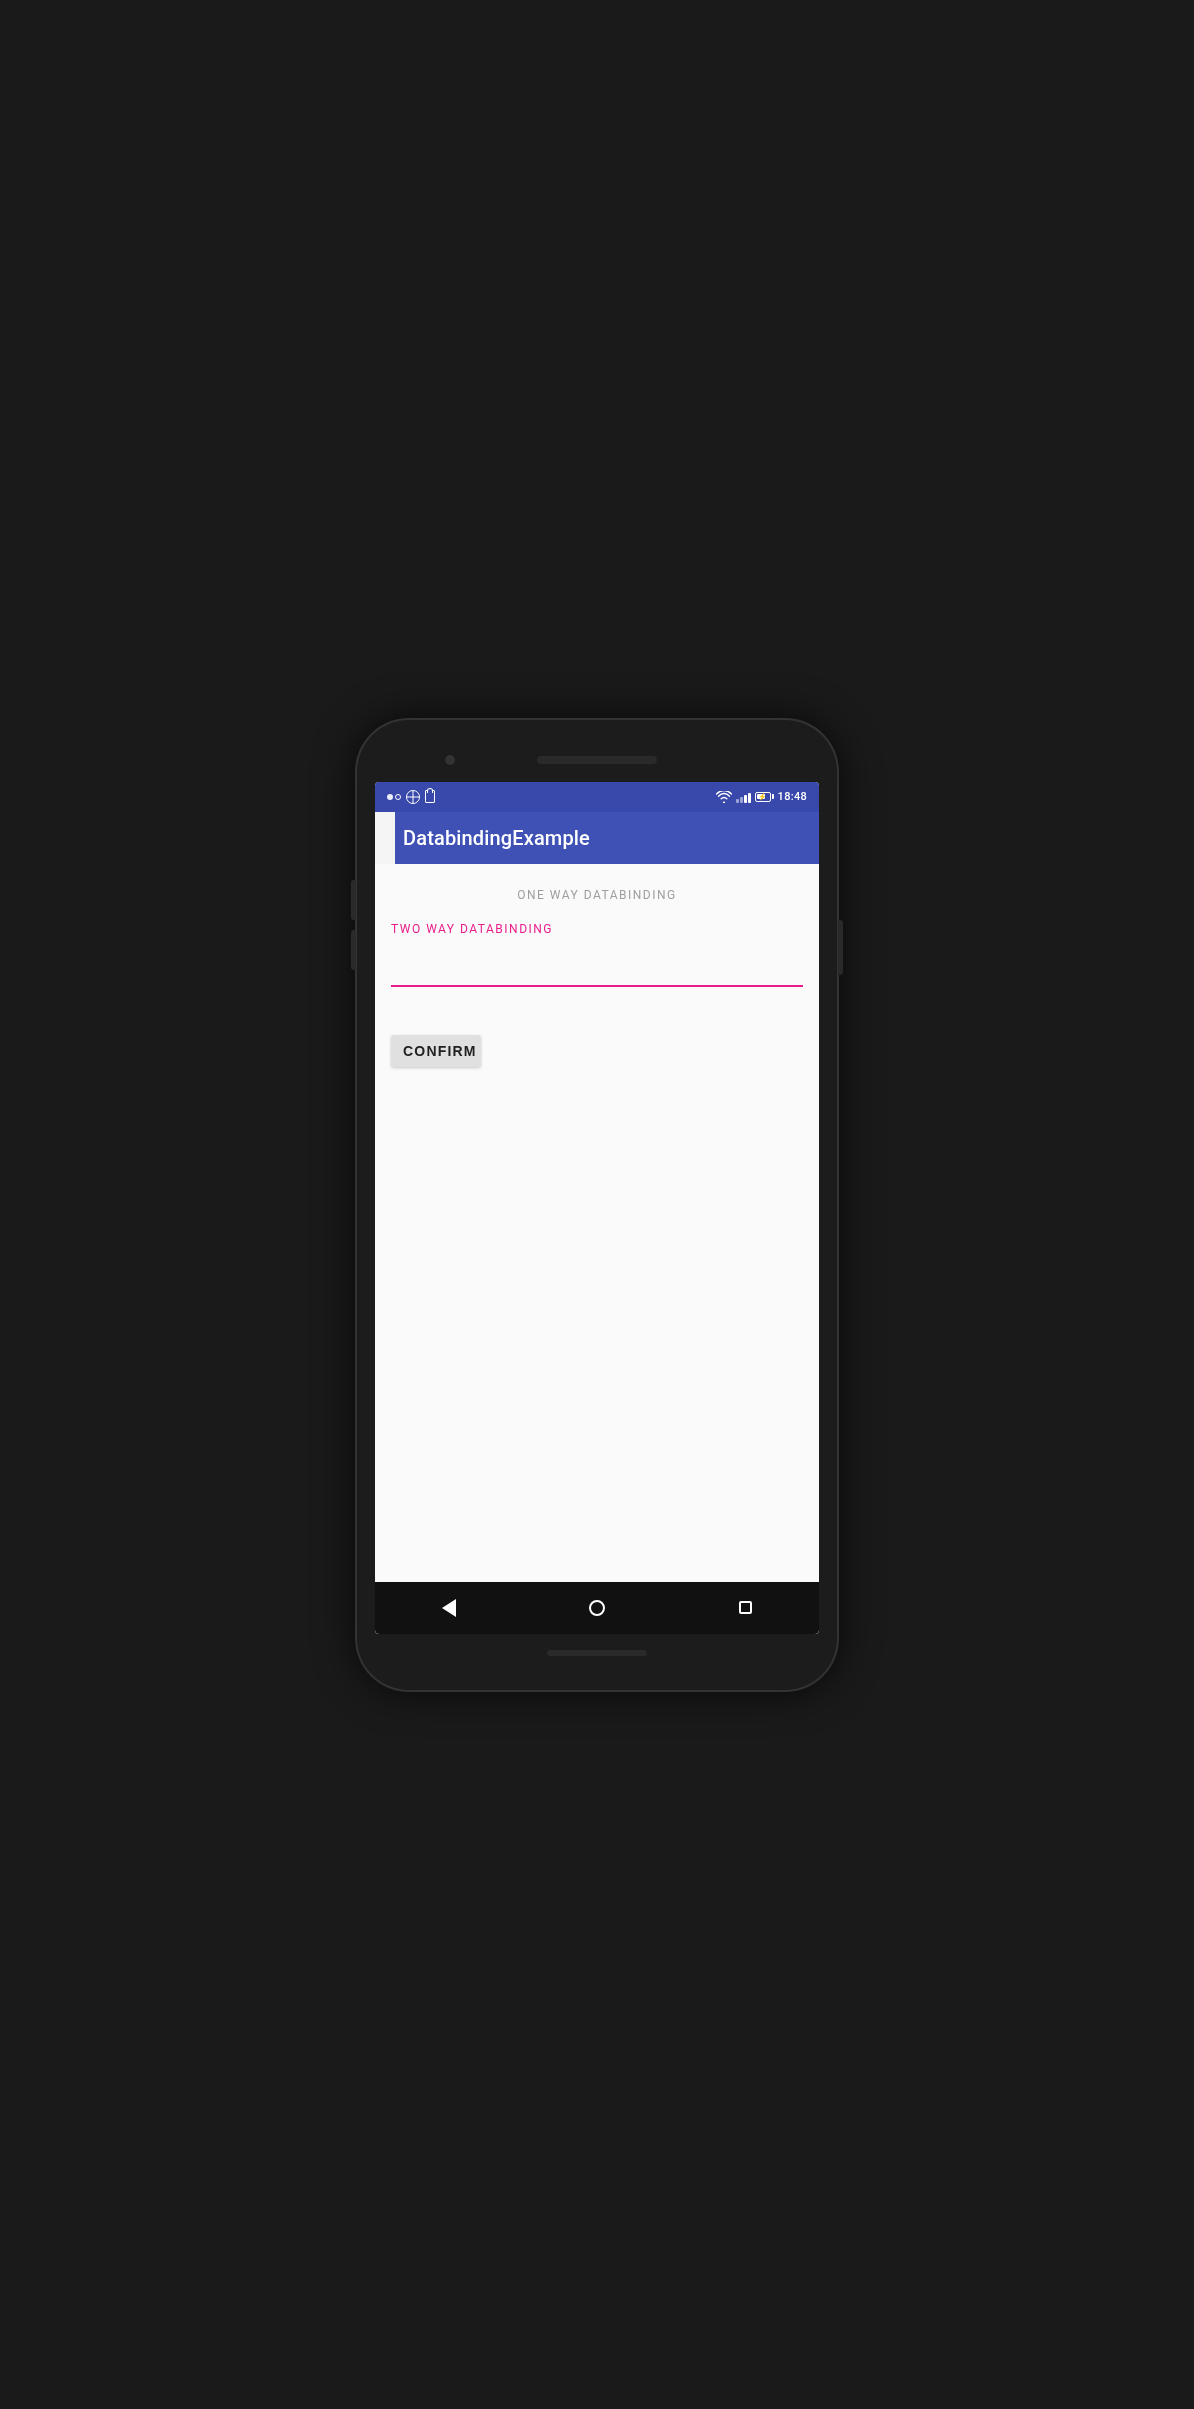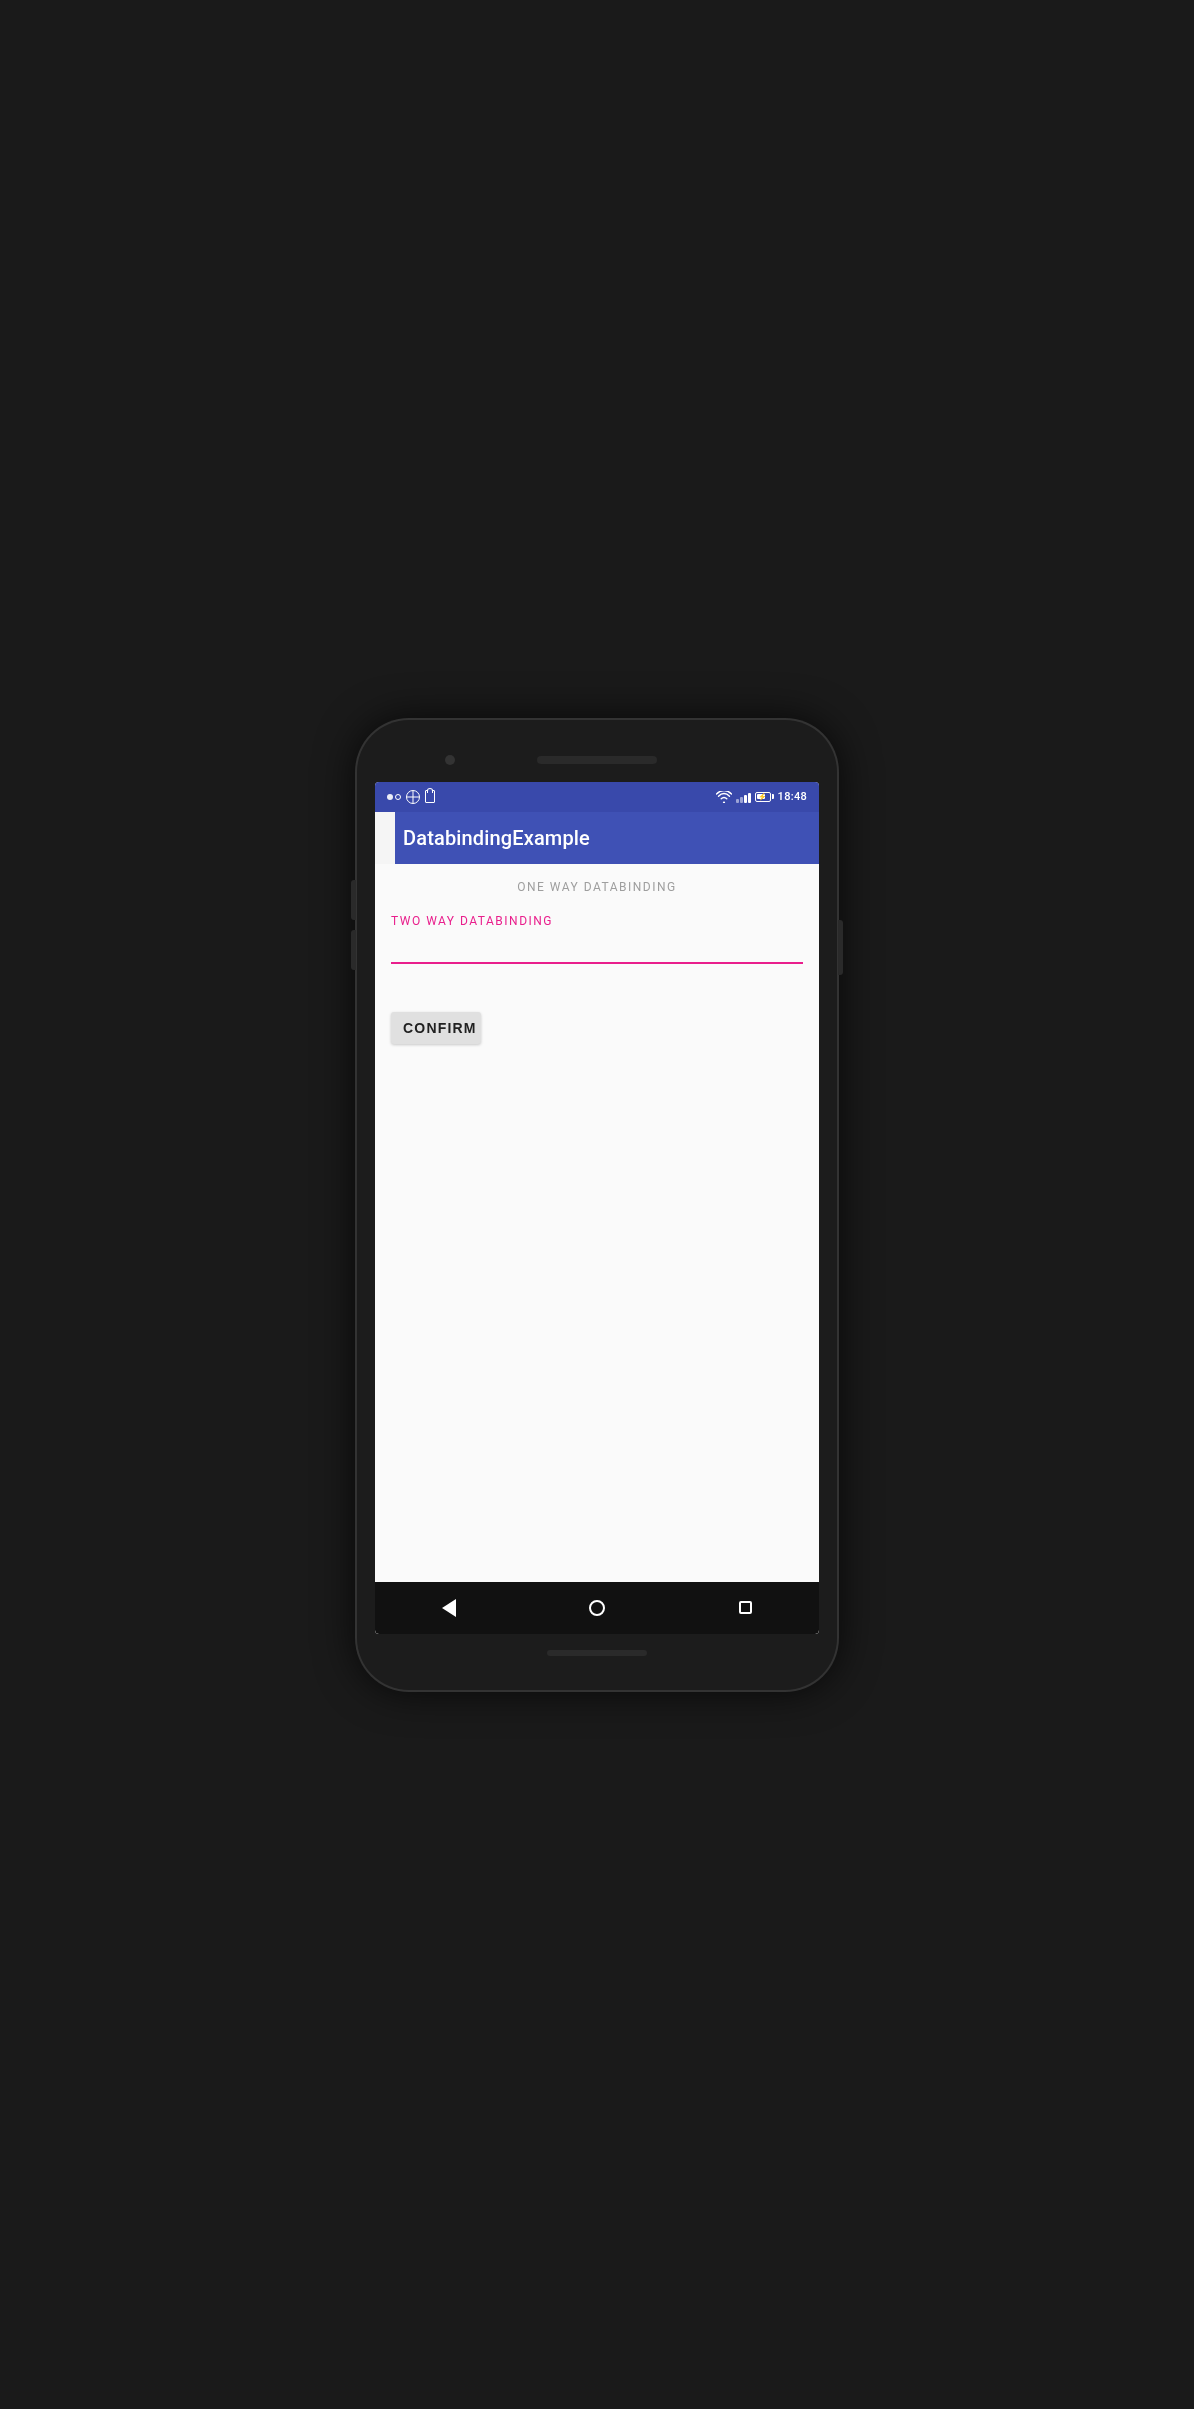--- a/index.html
+++ b/index.html
@@ -227,38 +227,38 @@
       color: white;
       font-size: 20px;
       font-weight: 500;
       letter-spacing: 0.15px;
     }
 
     
     .main-content {
       flex: 1;
       background: #fafafa;
-      padding: 16px 16px;
+      padding: 24px 16px;
       display: flex;
       flex-direction: column;
       gap: 20px;
     }
 
     .one-way-label {
       color: #9e9e9e;
       font-size: 12px;
       font-weight: 400;
       letter-spacing: 1.5px;
       text-align: center;
     }
 
     .two-way-section {
       display: flex;
       flex-direction: column;
-      gap: 8px;
+      gap: 23px;
     }
 
     .two-way-label {
       color: #e91e8c;
       font-size: 12px;
       font-weight: 400;
       letter-spacing: 1.5px;
     }
 
     .two-way-input-container {

